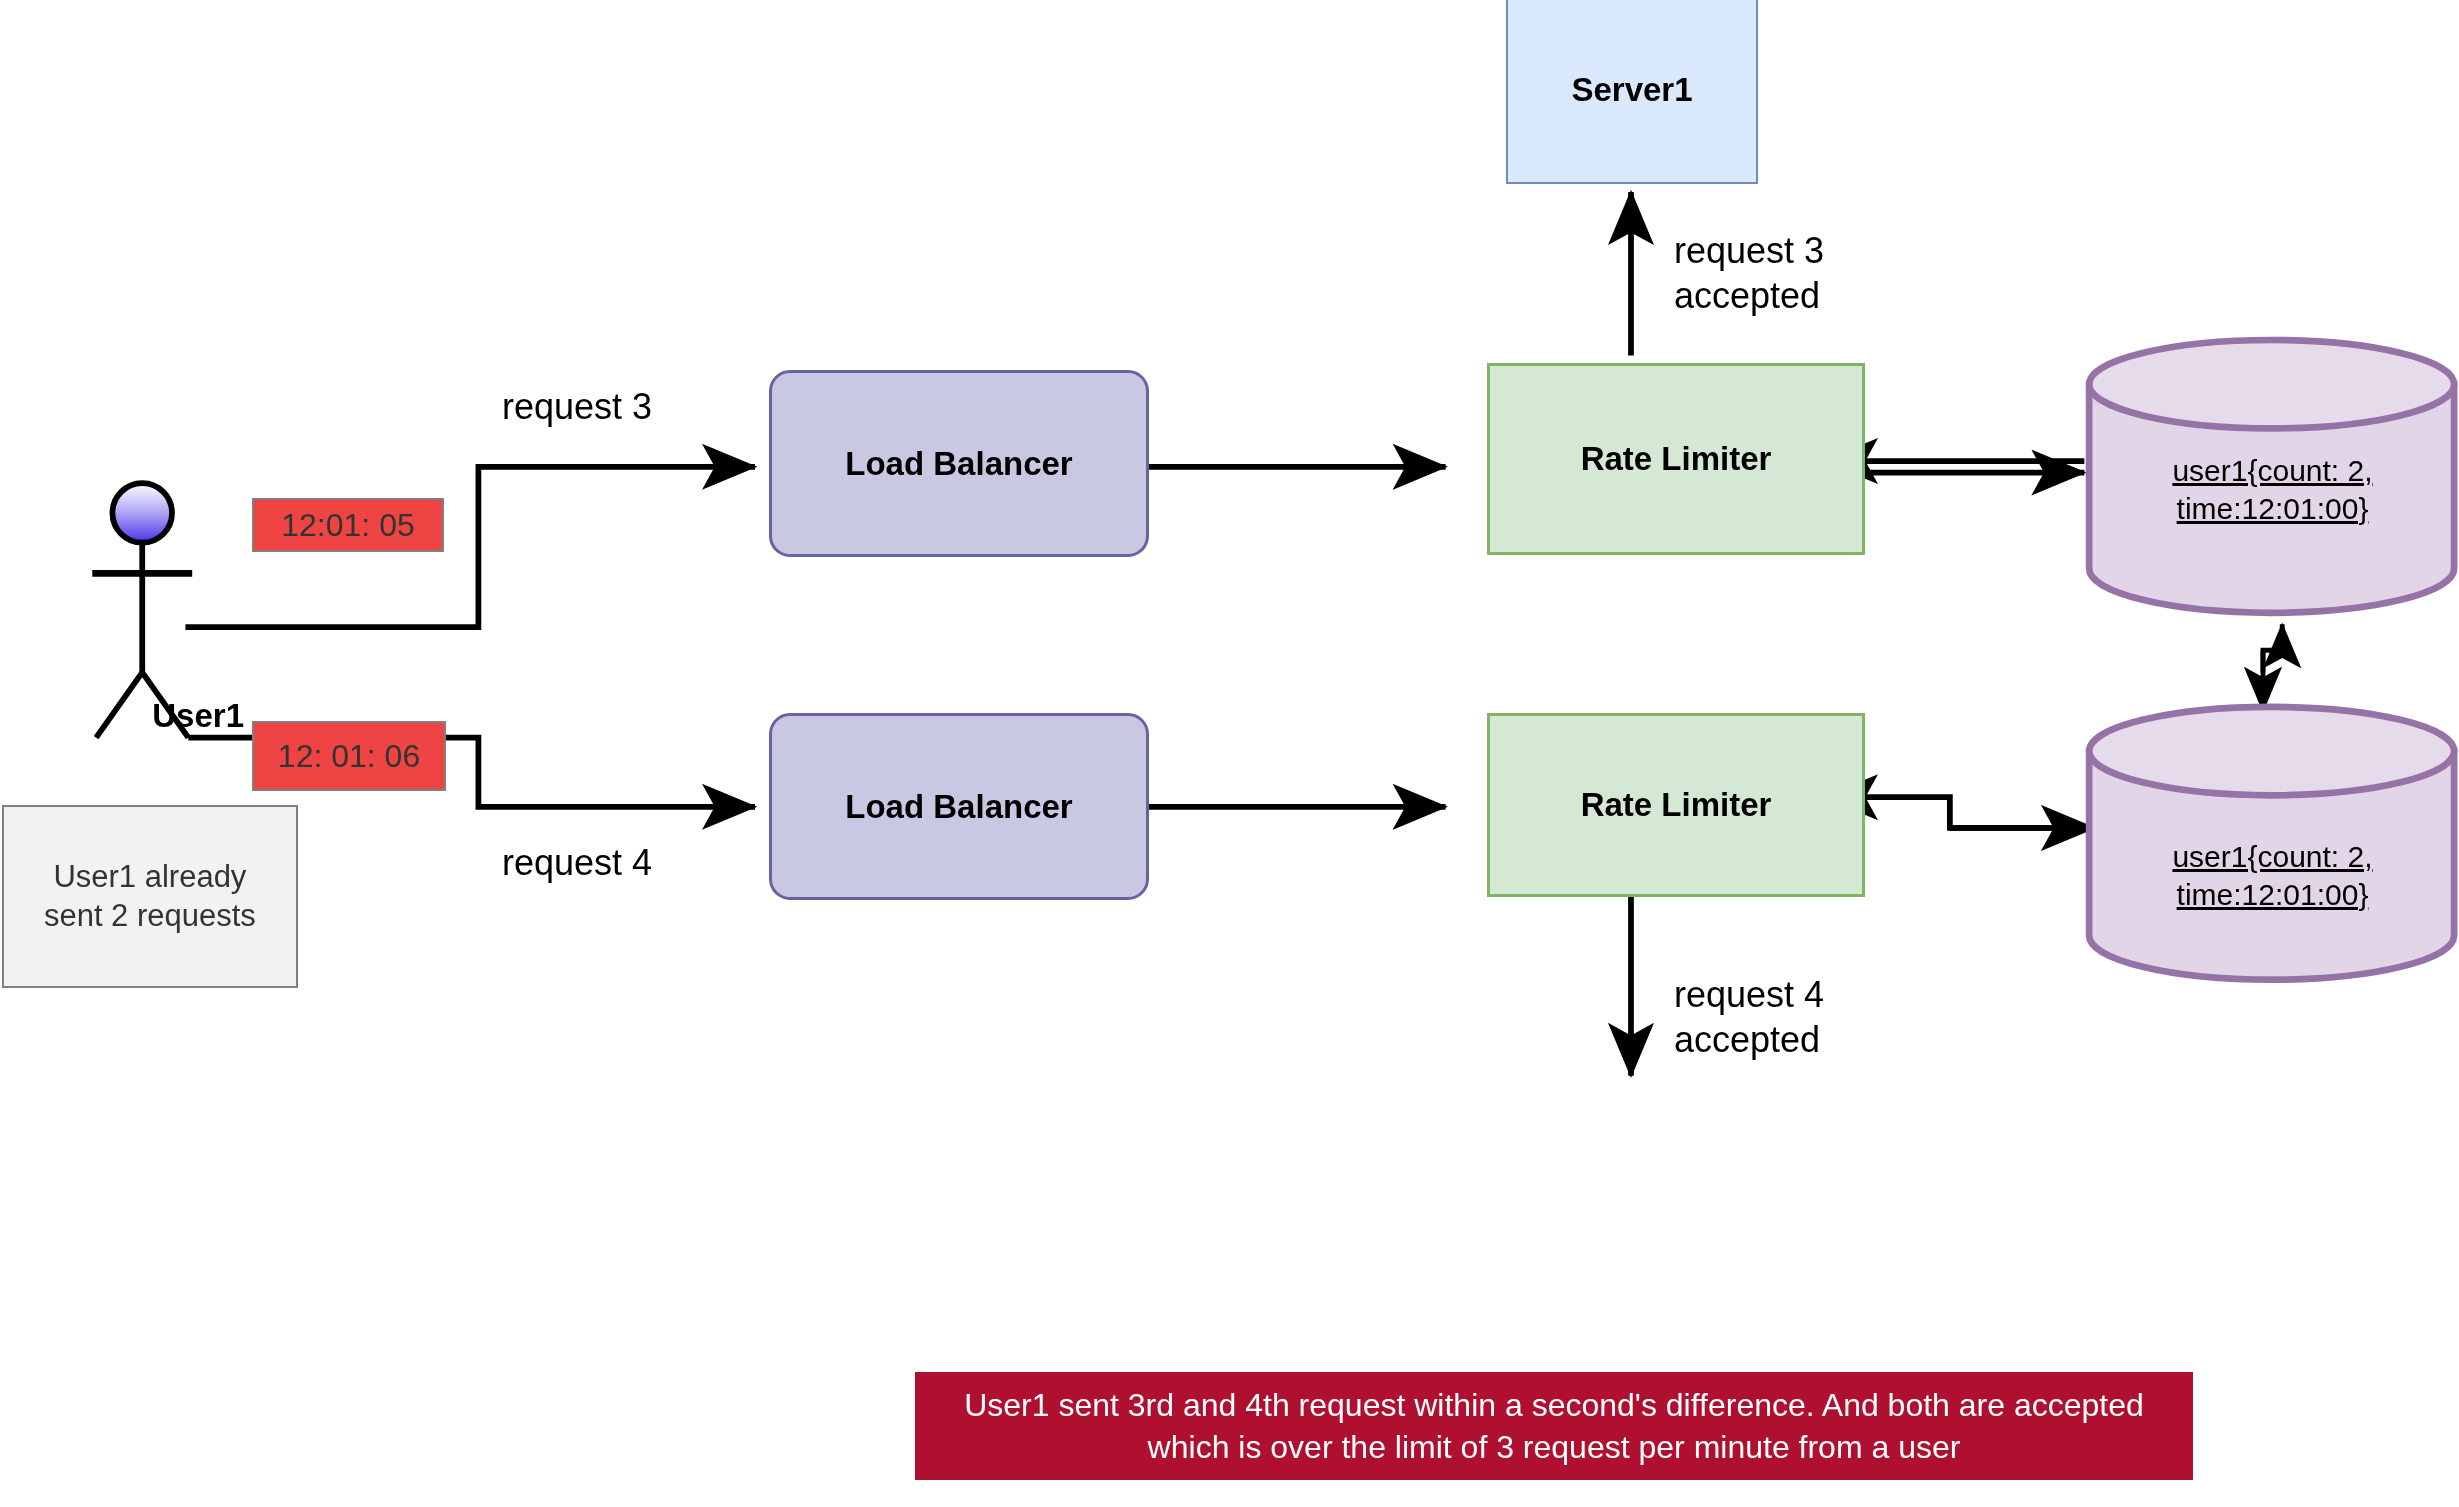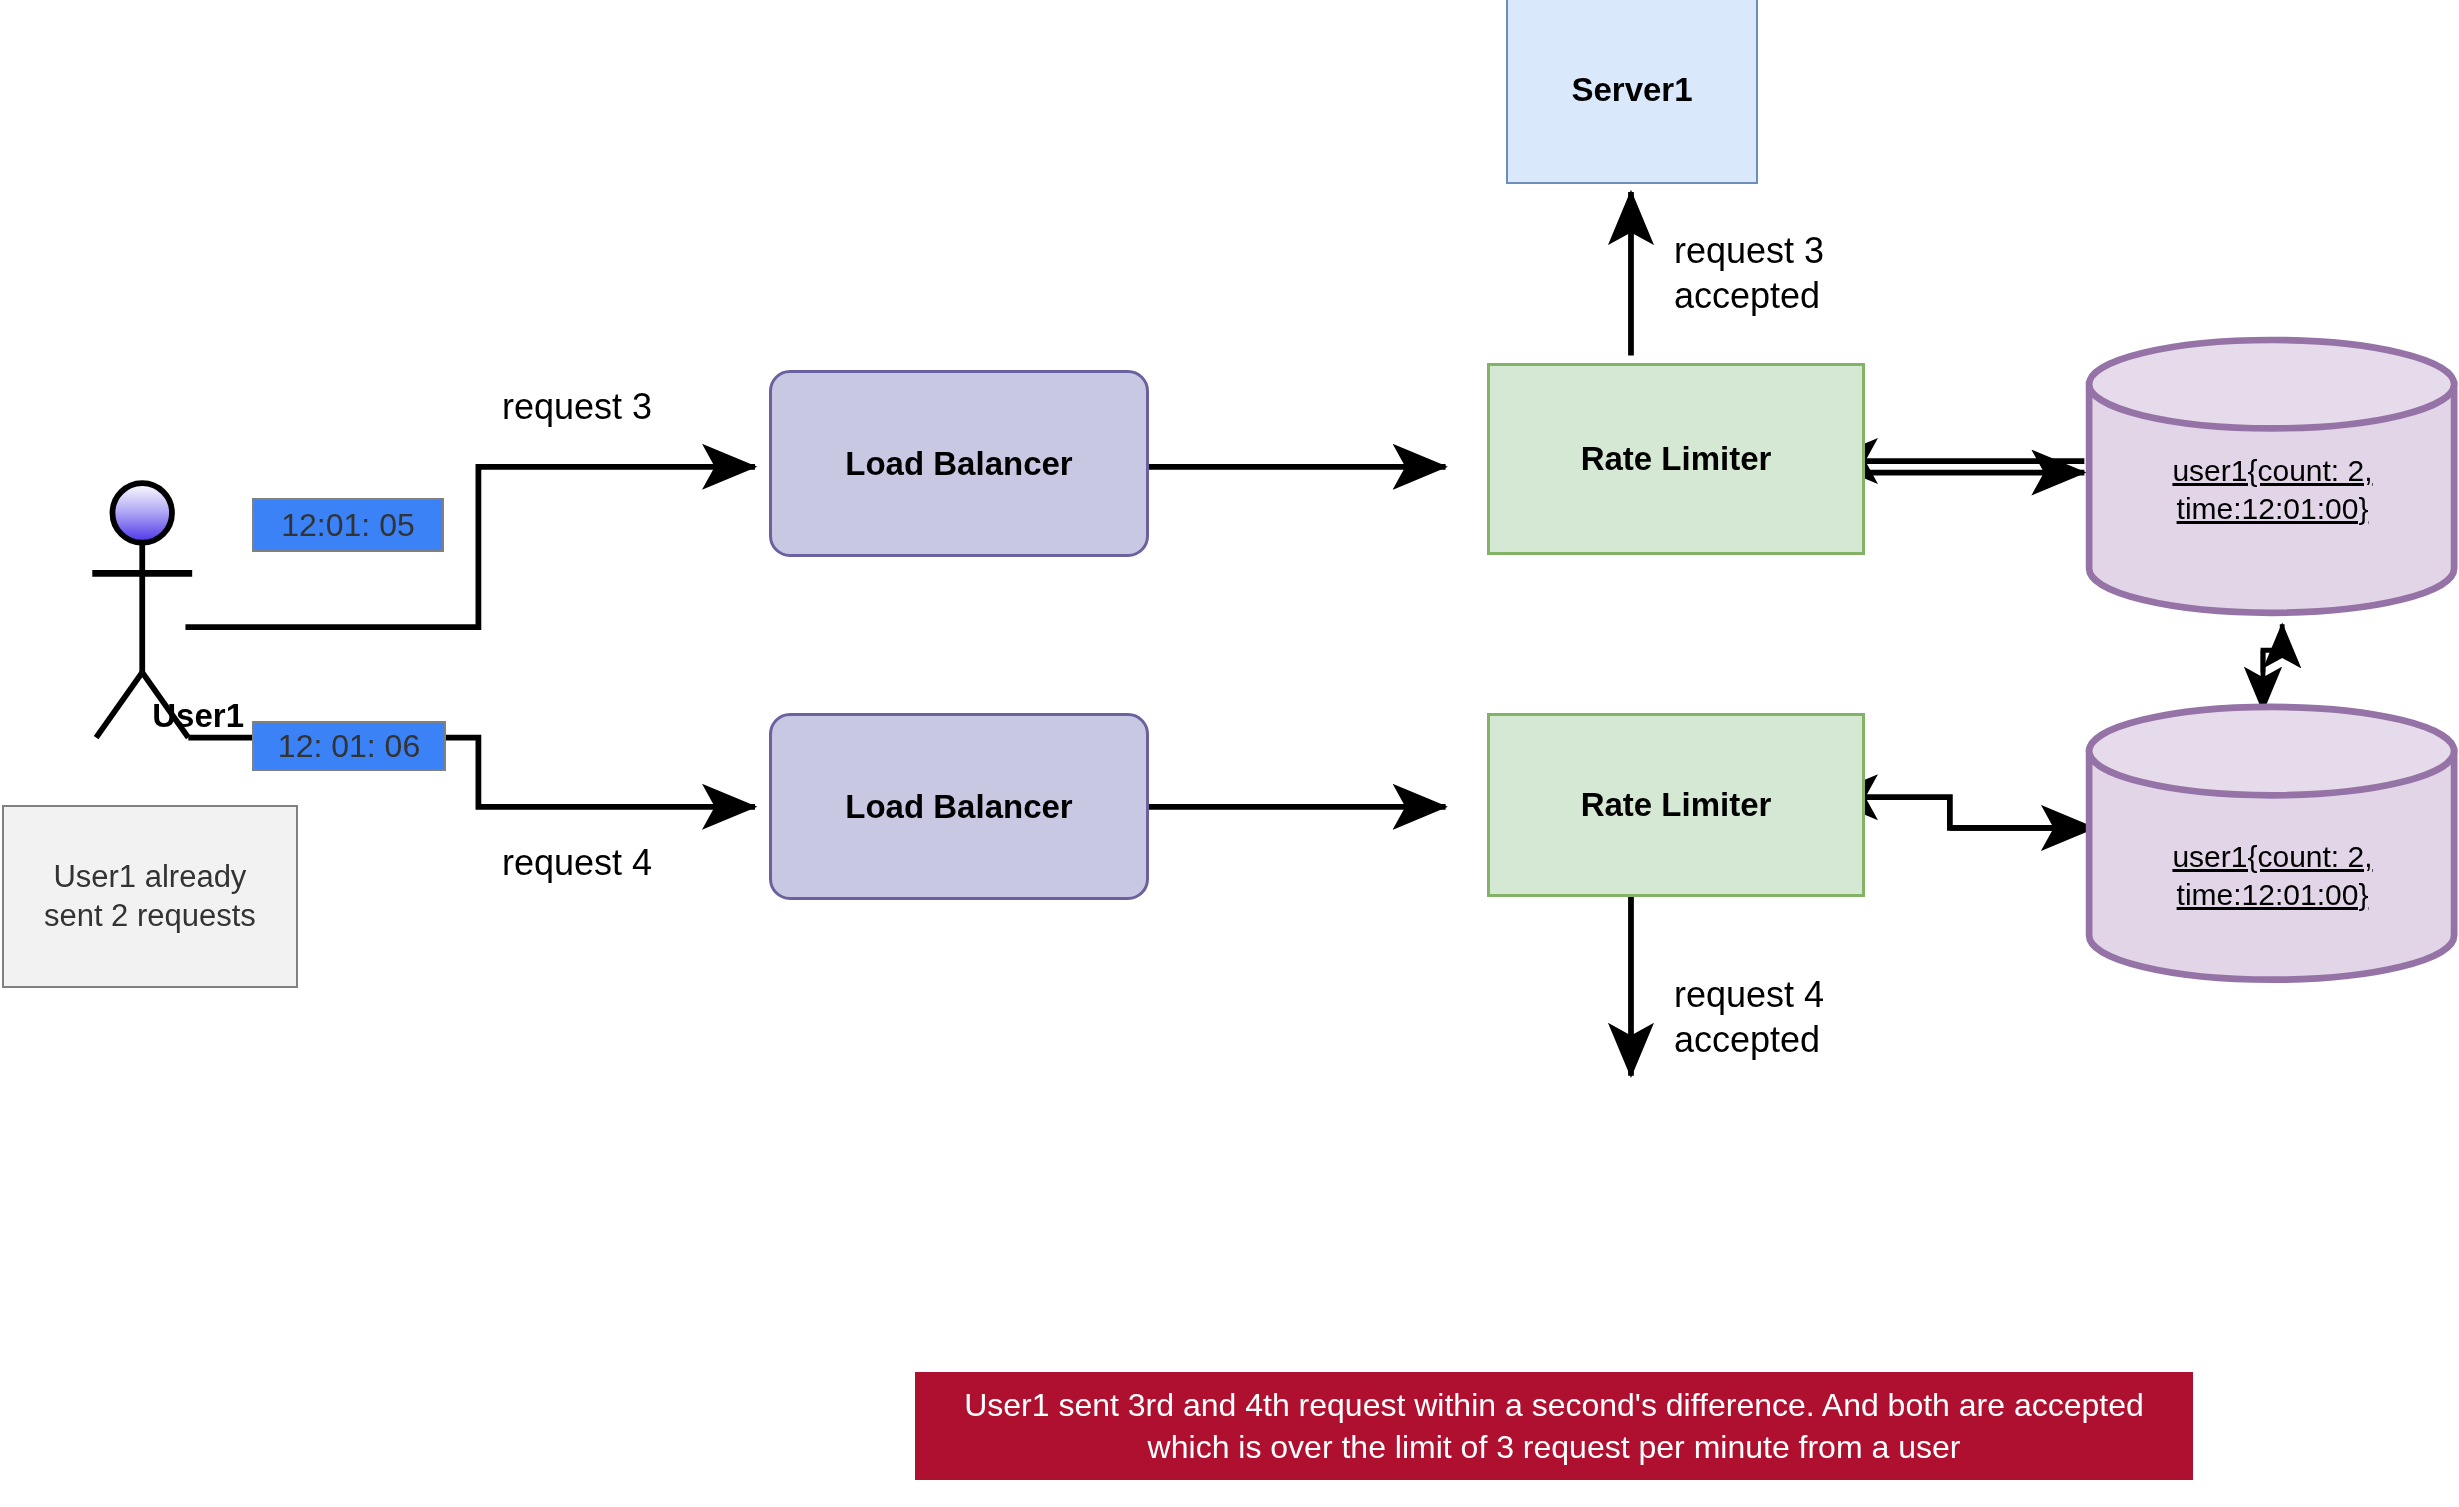--- a/index.html
+++ b/index.html
@@ -54,21 +54,21 @@
   }
   
   .note {
     background: #f2f2f2;
     border: 2.9px solid #808080;
     font-size: 31px;
     color: #333;
     line-height: 1.25;
   }
   .timestamp {
-    background: #3b82f6;
+    background: #ef4444;
     border: 2.9px solid #808080;
     font-size: 32px;
     color: #333;
   }
   
   .db-label {
     position: absolute;
     font-size: 30px;
     color: #000;
     text-align: center;
@@ -188,21 +188,21 @@
     <g>
       <path d="M2175,782 L2175,974 A190,46 0 0 0 2555,974 L2555,782 Z" fill="#e1d5e7" stroke="#9673a6" stroke-width="7"></path>
       <ellipse cx="2365" cy="782" rx="190" ry="46" fill="#e5dbea" stroke="#9673a6" stroke-width="7"></ellipse>
     </g>
   </svg>
 
   <div class="actor-label" style="left:40px; top:697px; width:204px;">User1</div>
 
   <div class="node timestamp" style="left:252px; top:498px; width:192px; height:54px;">12:01: 05</div>
 
-  <div class="node timestamp" style="left:252px; top:721px; width:194px; height:50px;">12: 01: 06</div>
+  <div class="node timestamp" style="left:252px; top:721px; width:194px; height:70px;">12: 01: 06</div>
 
   <div class="node note" style="left: 1.9px; top: 805px; width: 296px; height: 183px; white-space: pre-line;">User1 already
 sent 2 requests</div>
 
   <div class="node lb" style="left:769px; top:370px; width:380px; height:187px;">Load Balancer</div>
 
   <div class="node lb" style="left:769px; top:713px; width:380px; height:187px;">Load Balancer</div>
 
   <div class="node rl" style="left:1443px; top:363px; width:378px; height:192px;">Rate Limiter</div>
 

